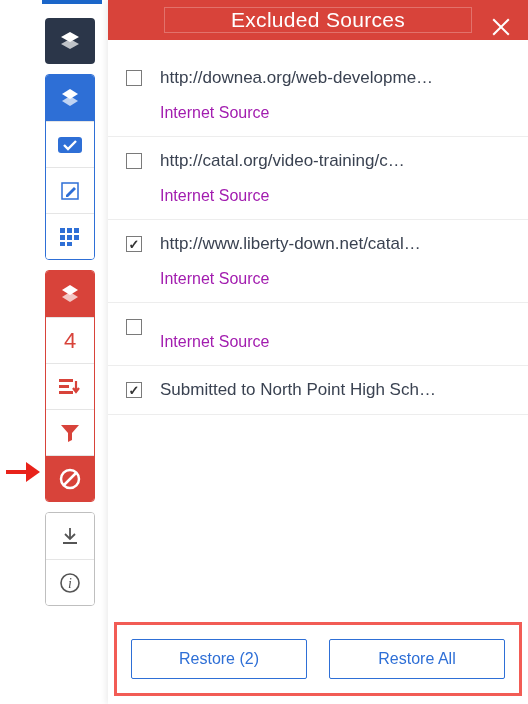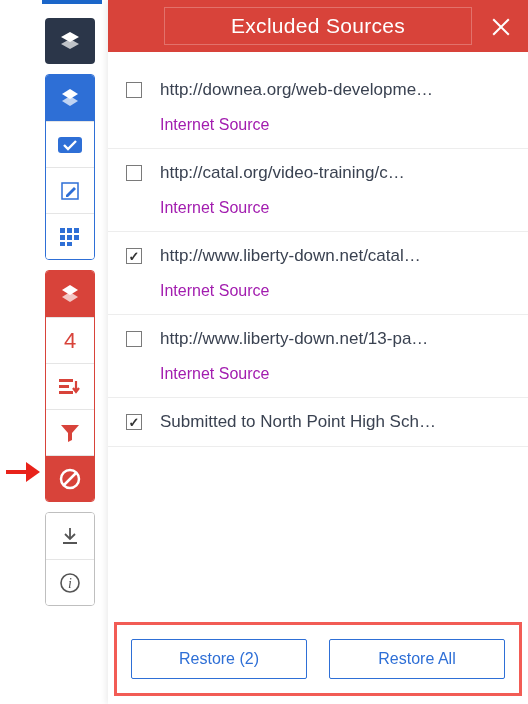--- a/index.html
+++ b/index.html
@@ -49,21 +49,21 @@
     border-left:14px solid #e8221a;
   }
   
   .panel {
     position:absolute; left:108px; top:0; right:0; bottom:0;
     display:flex; flex-direction:column;
     box-shadow: -2px 0 6px rgba(0,0,0,.08);
     background:#fff;
   }
   .panel-header {
-    background:#d8433a; color:#fff; height:52px;
+    background:#d8433a; color:#fff; height:40px;
     display:flex; align-items:center; justify-content:center;
     position:relative;
   }
   .panel-title { font-size:21px; font-weight:400; letter-spacing:.3px; }
   .close-x {
     position:absolute; right:14px; top:14px; width:26px; height:26px; cursor:pointer;
   }
   .close-x::before, .close-x::after {
     content:""; position:absolute; left:12px; top:2px; width:2px; height:22px; background:#fff;
   }
@@ -242,21 +242,20 @@
       <div class="src-item">
         <div class="chk checked"></div>
         <div class="src-text">
           <div class="src-url">http://www.liberty-down.net/catal…</div>
           <div class="src-type">Internet Source</div>
         </div>
       </div>
       <div class="src-item">
         <div class="chk"></div>
         <div class="src-text">
-          <div class="src-url">http://www.liberty-down.net/13-pa…</div>
           <div class="src-type">Internet Source</div>
         </div>
       </div>
       <div class="src-item">
         <div class="chk checked"></div>
         <div class="src-text">
           <div class="src-url">Submitted to North Point High Sch…</div>
         </div>
       </div>
     </div>

